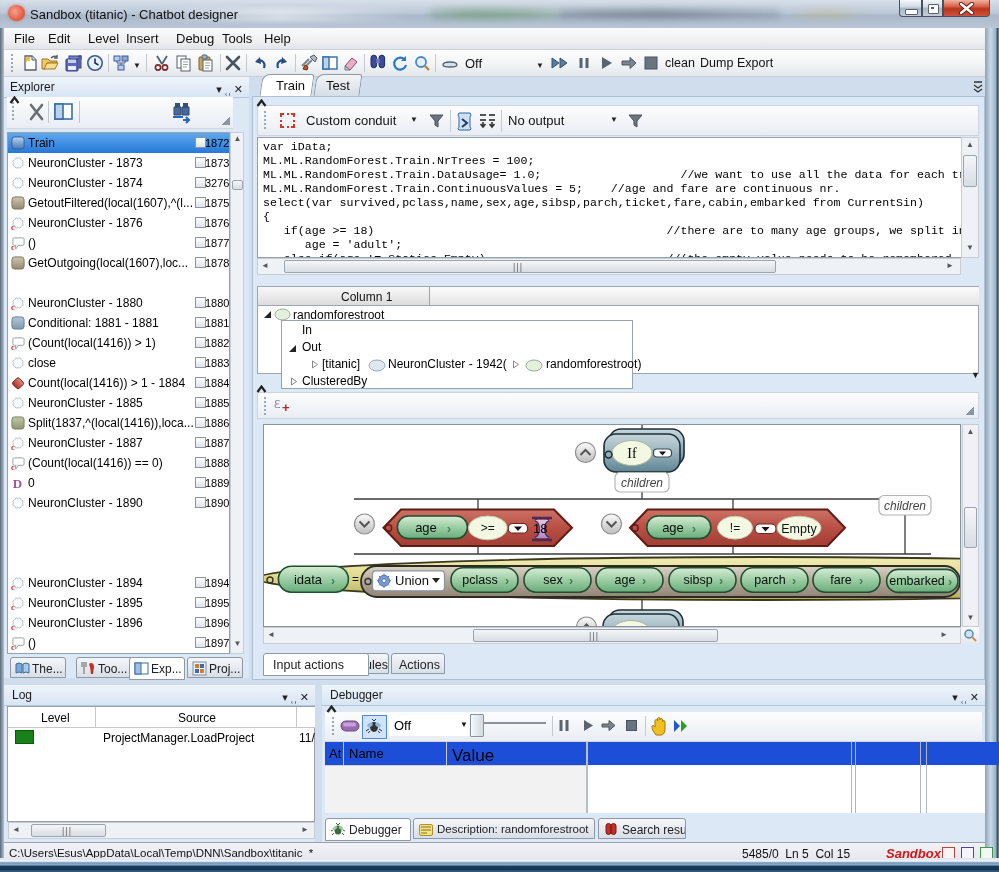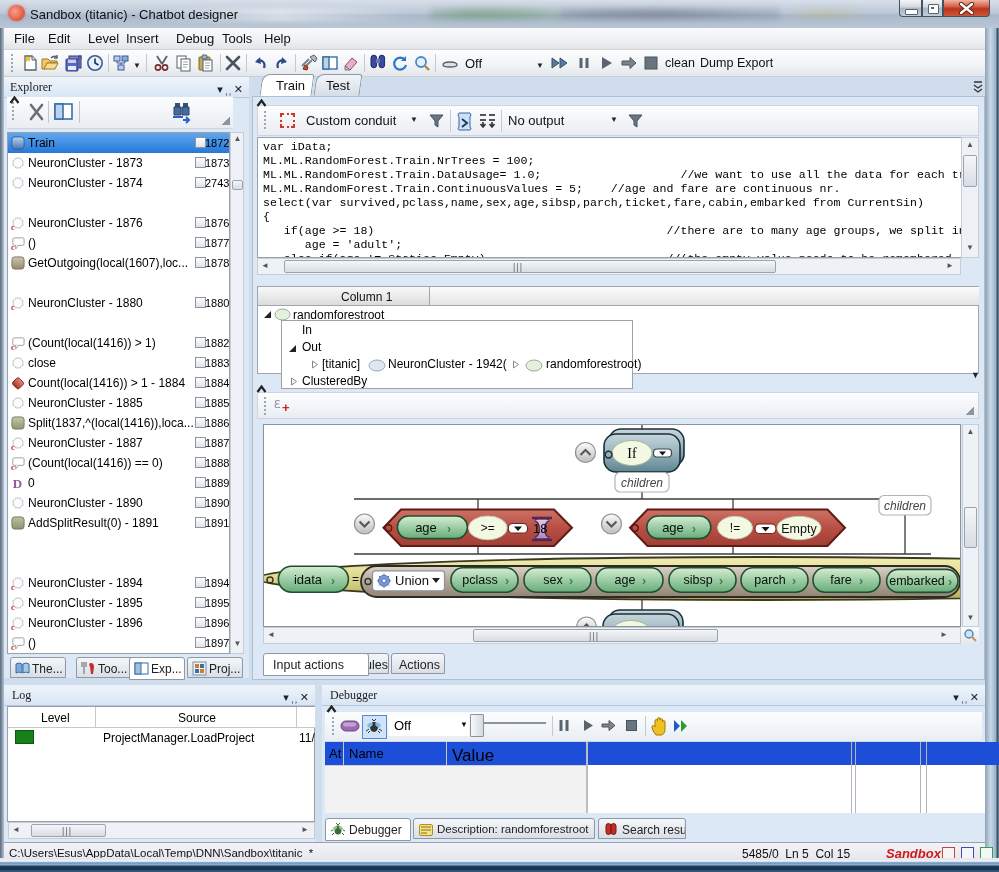--- a/index.html
+++ b/index.html
@@ -17,21 +17,21 @@
 #rightborder{left:985px;top:28px;width:14px;height:834px;background:linear-gradient(90deg,#8fa2b5,#c8d8e8 40%,#9db4ca 75%,#35505f 90%,#7b95a8);}
 #bottomframe{left:0;top:858px;width:999px;height:14px;background:linear-gradient(#e4e7ee 12%,#f8fafc 22%,#6e94ba 35%,#8cb0d4 48%,#1d3d5d 60%,#16344e 82%,#3a6088 93%,#254a68);}
 
 #menubar{left:4px;top:28px;width:981px;height:21px;background:linear-gradient(#f9fafb,#eef0f2 60%,#e2e5e8);border-bottom:1px solid #d0d4d8;font-size:13px;color:#111;}
 #menubar span{position:absolute;top:3px;}
 #toolbar{left:4px;top:50px;width:981px;height:26px;background:linear-gradient(#fdfdfe,#f2f4f6 55%,#e3e7ec);border-bottom:1px solid #c9cfd6;}
 .tsep{position:absolute;top:4px;width:1px;height:18px;background:#c4c9cf;}
 .ticon{position:absolute;top:4px;width:18px;height:18px;}
 .tlabel{position:absolute;top:6px;font-size:13px;color:#111;}
 
-.phead{background:linear-gradient(#eef4fb,#d8e5f4);border-bottom:1px solid #b7c6d8;font-size:12px;color:#1a1a1a;font-family:Liberation Serif, serif;}
+.phead{background:linear-gradient(#eef4fb,#d8e5f4);border-bottom:1px solid #b7c6d8;font-size:12px;color:#1a1a1a;}
 .ptool{background:linear-gradient(#fcfdfe,#e9edf3);border-bottom:1px solid #cfd6df;}
 .white{background:#fff;border:1px solid #98a0aa;box-sizing:border-box;}
 .sb{background:#eef1f6;}
 .sbthumb{background:linear-gradient(#f4f6f8,#d8dde4);border:1px solid #9aa4b0;border-radius:2px;box-sizing:border-box;}
 .hdrbtns{position:absolute;top:4px;right:6px;font-size:11px;color:#222;}
 
 #explorer{left:4px;top:77px;width:245px;height:601px;background:#dce8f5;}
 #explist{left:3px;top:55px;width:223px;height:522px;background:#fff;border:1px solid #98a0aa;box-sizing:border-box;overflow:hidden;}
 .erow{position:absolute;left:0;width:100%;height:20px;font-size:12px;color:#000;}
 .erow .txt{position:absolute;left:20px;top:3px;white-space:nowrap;max-width:166px;overflow:hidden;}
@@ -267,63 +267,91 @@
         <span class="txt">NeuronCluster - 1873</span>
         <span class="cb"></span>
         <span class="num">1873</span>
       </div>
 <div class="erow" style="top:40px">
         <svg class="eicon" viewBox="0 0 15 15">
           <path d="M7.5,2.5 Q10.3,0.8 11.0,4.0 Q14.2,4.7 12.5,7.5 Q14.2,10.3 11.0,11.0 Q10.3,14.2 7.5,12.5 Q4.7,14.2 4.0,11.0 Q0.8,10.3 2.5,7.5 Q0.8,4.7 4.0,4.0 Q4.7,0.8 7.5,2.5Z" fill="#fbfcfe" stroke="#b6c0cc" stroke-width="1"></path>
         </svg>
         <span class="txt">NeuronCluster - 1874</span>
         <span class="cb"></span>
-        <span class="num">2743</span>
-      </div>
-<div class="erow" style="top:80px">
-        <svg class="eicon" viewBox="0 0 15 15">
-          <path d="M7.5,2.5 Q10.3,0.8 11.0,4.0 Q14.2,4.7 12.5,7.5 Q14.2,10.3 11.0,11.0 Q10.3,14.2 7.5,12.5 Q4.7,14.2 4.0,11.0 Q0.8,10.3 2.5,7.5 Q0.8,4.7 4.0,4.0 Q4.7,0.8 7.5,2.5Z" fill="#fbfcfe" stroke="#b6c0cc" stroke-width="1"></path>
-          <text x="0" y="15" font-size="9" font-weight="bold" fill="#c22" font-family="Liberation Serif">c</text>
-        </svg>
-        <span class="txt">NeuronCluster - 1876</span>
-        <span class="cb"></span>
-        <span class="num">1876</span>
-      </div>
-<div class="erow" style="top:100px">
-        <svg class="eicon" viewBox="0 0 15 15">
-          <rect x="2" y="2" width="12" height="8" rx="1.5" fill="#fff" stroke="#939ca8"></rect>
-          <path d="M5,10 L5,14 L8,10" fill="#fff" stroke="#939ca8"></path>
-          <text x="0" y="15" font-size="9" font-weight="bold" fill="#c22" font-family="Liberation Serif">c</text>
-        </svg>
-        <span class="txt">()</span>
-        <span class="cb"></span>
-        <span class="num">1877</span>
-      </div>
-<div class="erow" style="top:120px">
+        <span class="num">3276</span>
+      </div>
+<div class="erow" style="top:60px">
         <svg class="eicon" viewBox="0 0 15 15">
           <defs>
             <linearGradient id="gtan" x1="0" y1="0" x2="0" y2="1">
               <stop offset="0" stop-color="#cfc6b4"></stop>
               <stop offset="1" stop-color="#94896f"></stop>
             </linearGradient>
           </defs>
           <rect x="1" y="1" width="13" height="13" rx="3" fill="url(#gtan)" stroke="#7c7258" stroke-width="1"></rect>
         </svg>
+        <span class="txt">GetoutFiltered(local(1607),^(l...</span>
+        <span class="cb"></span>
+        <span class="num">1875</span>
+      </div>
+<div class="erow" style="top:80px">
+        <svg class="eicon" viewBox="0 0 15 15">
+          <path d="M7.5,2.5 Q10.3,0.8 11.0,4.0 Q14.2,4.7 12.5,7.5 Q14.2,10.3 11.0,11.0 Q10.3,14.2 7.5,12.5 Q4.7,14.2 4.0,11.0 Q0.8,10.3 2.5,7.5 Q0.8,4.7 4.0,4.0 Q4.7,0.8 7.5,2.5Z" fill="#fbfcfe" stroke="#b6c0cc" stroke-width="1"></path>
+          <text x="0" y="15" font-size="9" font-weight="bold" fill="#c22" font-family="Liberation Serif">c</text>
+        </svg>
+        <span class="txt">NeuronCluster - 1876</span>
+        <span class="cb"></span>
+        <span class="num">1876</span>
+      </div>
+<div class="erow" style="top:100px">
+        <svg class="eicon" viewBox="0 0 15 15">
+          <rect x="2" y="2" width="12" height="8" rx="1.5" fill="#fff" stroke="#939ca8"></rect>
+          <path d="M5,10 L5,14 L8,10" fill="#fff" stroke="#939ca8"></path>
+          <text x="0" y="15" font-size="9" font-weight="bold" fill="#c22" font-family="Liberation Serif">c</text>
+        </svg>
+        <span class="txt">()</span>
+        <span class="cb"></span>
+        <span class="num">1877</span>
+      </div>
+<div class="erow" style="top:120px">
+        <svg class="eicon" viewBox="0 0 15 15">
+          <defs>
+            <linearGradient id="gtan" x1="0" y1="0" x2="0" y2="1">
+              <stop offset="0" stop-color="#cfc6b4"></stop>
+              <stop offset="1" stop-color="#94896f"></stop>
+            </linearGradient>
+          </defs>
+          <rect x="1" y="1" width="13" height="13" rx="3" fill="url(#gtan)" stroke="#7c7258" stroke-width="1"></rect>
+        </svg>
         <span class="txt">GetOutgoing(local(1607),loc...</span>
         <span class="cb"></span>
         <span class="num">1878</span>
       </div>
 <div class="erow" style="top:160px">
         <svg class="eicon" viewBox="0 0 15 15">
           <path d="M7.5,2.5 Q10.3,0.8 11.0,4.0 Q14.2,4.7 12.5,7.5 Q14.2,10.3 11.0,11.0 Q10.3,14.2 7.5,12.5 Q4.7,14.2 4.0,11.0 Q0.8,10.3 2.5,7.5 Q0.8,4.7 4.0,4.0 Q4.7,0.8 7.5,2.5Z" fill="#fbfcfe" stroke="#b6c0cc" stroke-width="1"></path>
           <text x="0" y="15" font-size="9" font-weight="bold" fill="#c22" font-family="Liberation Serif">c</text>
         </svg>
         <span class="txt">NeuronCluster - 1880</span>
         <span class="cb"></span>
         <span class="num">1880</span>
+      </div>
+<div class="erow" style="top:180px">
+        <svg class="eicon" viewBox="0 0 15 15">
+          <defs>
+            <linearGradient id="gbluebox" x1="0" y1="0" x2="0" y2="1">
+              <stop offset="0" stop-color="#b4c8d6"></stop>
+              <stop offset="1" stop-color="#7e98ab"></stop>
+            </linearGradient>
+          </defs>
+          <rect x="1" y="1" width="13" height="13" rx="3" fill="url(#gbluebox)" stroke="#5f7c92" stroke-width="1"></rect>
+        </svg>
+        <span class="txt">Conditional: 1881 - 1881</span>
+        <span class="cb"></span>
+        <span class="num">1881</span>
       </div>
 <div class="erow" style="top:200px">
         <svg class="eicon" viewBox="0 0 15 15">
           <rect x="2" y="2" width="12" height="8" rx="1.5" fill="#fff" stroke="#939ca8"></rect>
           <path d="M5,10 L5,14 L8,10" fill="#fff" stroke="#939ca8"></path>
           <text x="0" y="15" font-size="9" font-weight="bold" fill="#c22" font-family="Liberation Serif">c</text>
         </svg>
         <span class="txt">(Count(local(1416)) &gt; 1)</span>
         <span class="cb"></span>
         <span class="num">1882</span>
@@ -399,34 +427,20 @@
         <span class="cb"></span>
         <span class="num">1889</span>
       </div>
 <div class="erow" style="top:360px">
         <svg class="eicon" viewBox="0 0 15 15">
           <path d="M7.5,2.5 Q10.3,0.8 11.0,4.0 Q14.2,4.7 12.5,7.5 Q14.2,10.3 11.0,11.0 Q10.3,14.2 7.5,12.5 Q4.7,14.2 4.0,11.0 Q0.8,10.3 2.5,7.5 Q0.8,4.7 4.0,4.0 Q4.7,0.8 7.5,2.5Z" fill="#fbfcfe" stroke="#b6c0cc" stroke-width="1"></path>
         </svg>
         <span class="txt">NeuronCluster - 1890</span>
         <span class="cb"></span>
         <span class="num">1890</span>
-      </div>
-<div class="erow" style="top:380px">
-        <svg class="eicon" viewBox="0 0 15 15">
-          <defs>
-            <linearGradient id="ggrnbox2" x1="0" y1="0" x2="0" y2="1">
-              <stop offset="0" stop-color="#bcc2a2"></stop>
-              <stop offset="1" stop-color="#8a9270"></stop>
-            </linearGradient>
-          </defs>
-          <rect x="1" y="1" width="13" height="13" rx="3" fill="url(#ggrnbox2)" stroke="#6f7852" stroke-width="1"></rect>
-        </svg>
-        <span class="txt">AddSplitResult(0) - 1891</span>
-        <span class="cb"></span>
-        <span class="num">1891</span>
       </div>
 <div class="erow" style="top:440px">
         <svg class="eicon" viewBox="0 0 15 15">
           <path d="M7.5,2.5 Q10.3,0.8 11.0,4.0 Q14.2,4.7 12.5,7.5 Q14.2,10.3 11.0,11.0 Q10.3,14.2 7.5,12.5 Q4.7,14.2 4.0,11.0 Q0.8,10.3 2.5,7.5 Q0.8,4.7 4.0,4.0 Q4.7,0.8 7.5,2.5Z" fill="#fbfcfe" stroke="#b6c0cc" stroke-width="1"></path>
           <text x="0" y="15" font-size="9" font-weight="bold" fill="#c22" font-family="Liberation Serif">c</text>
         </svg>
         <span class="txt">NeuronCluster - 1894</span>
         <span class="cb"></span>
         <span class="num">1894</span>
       </div>

